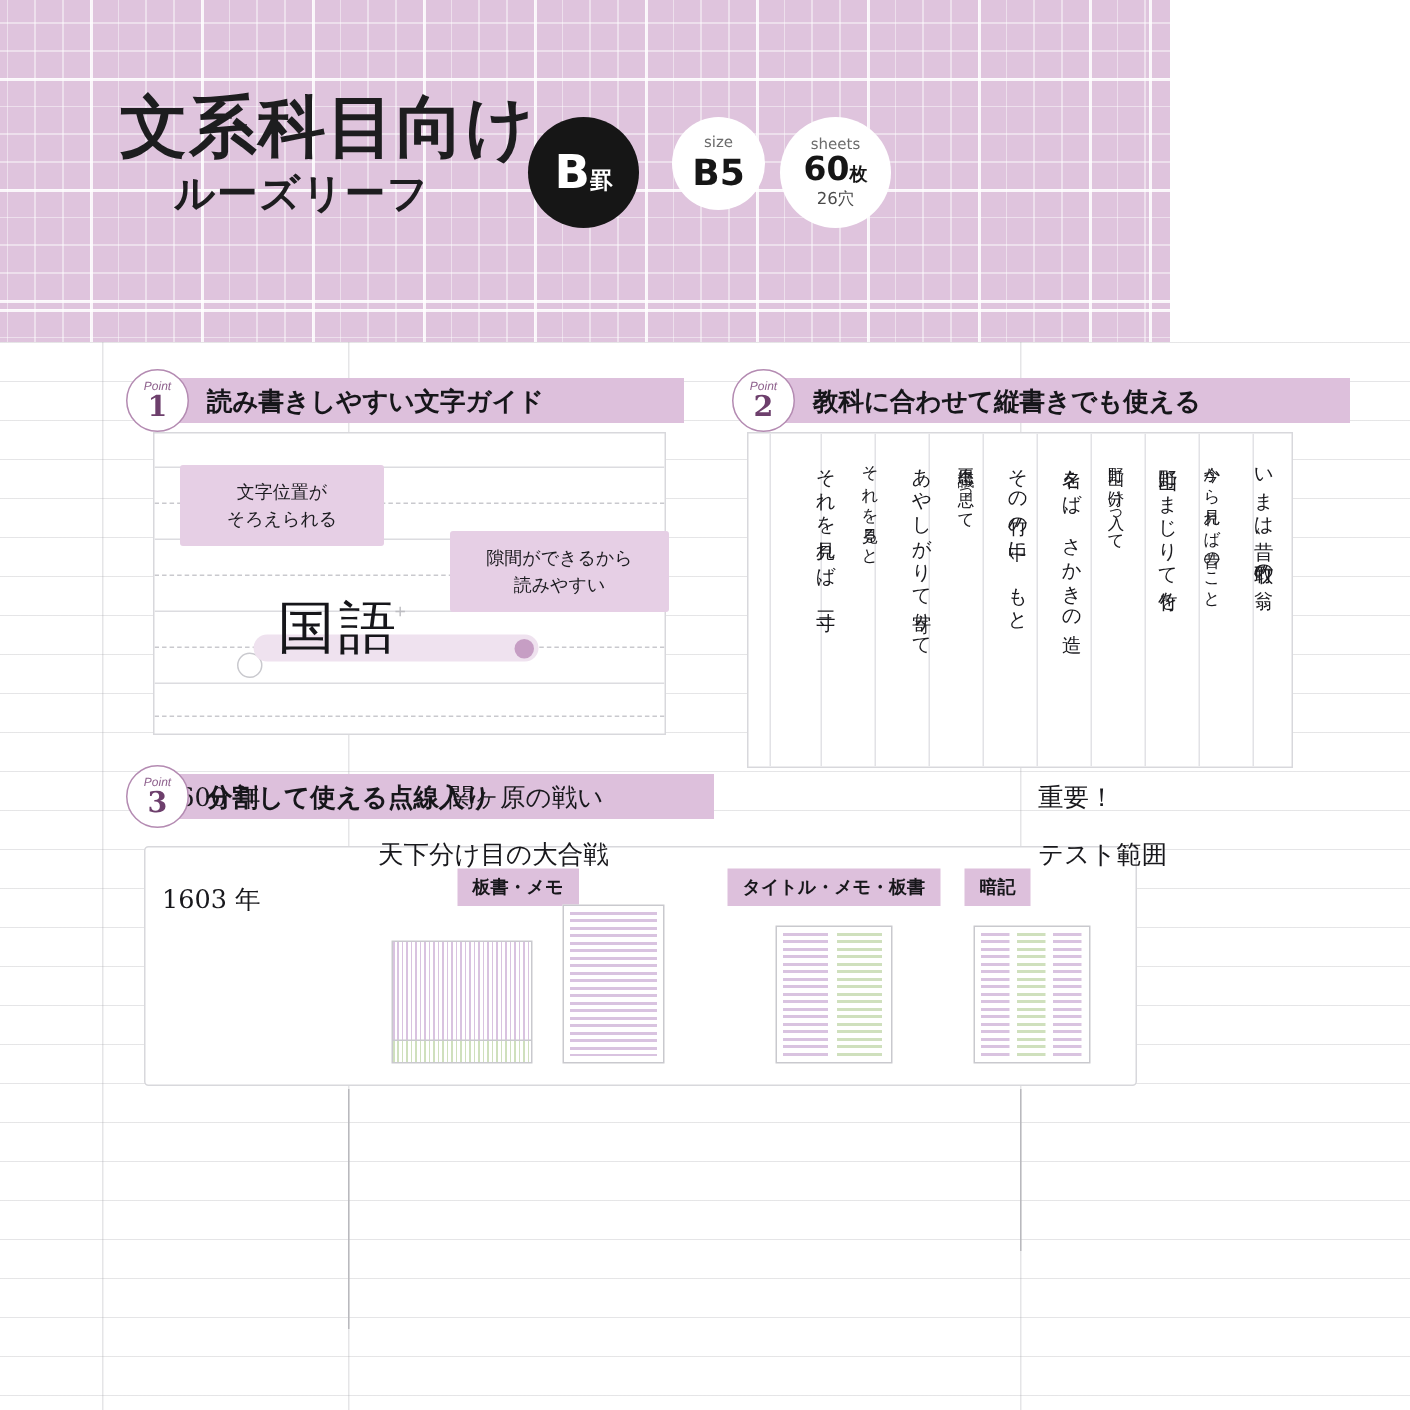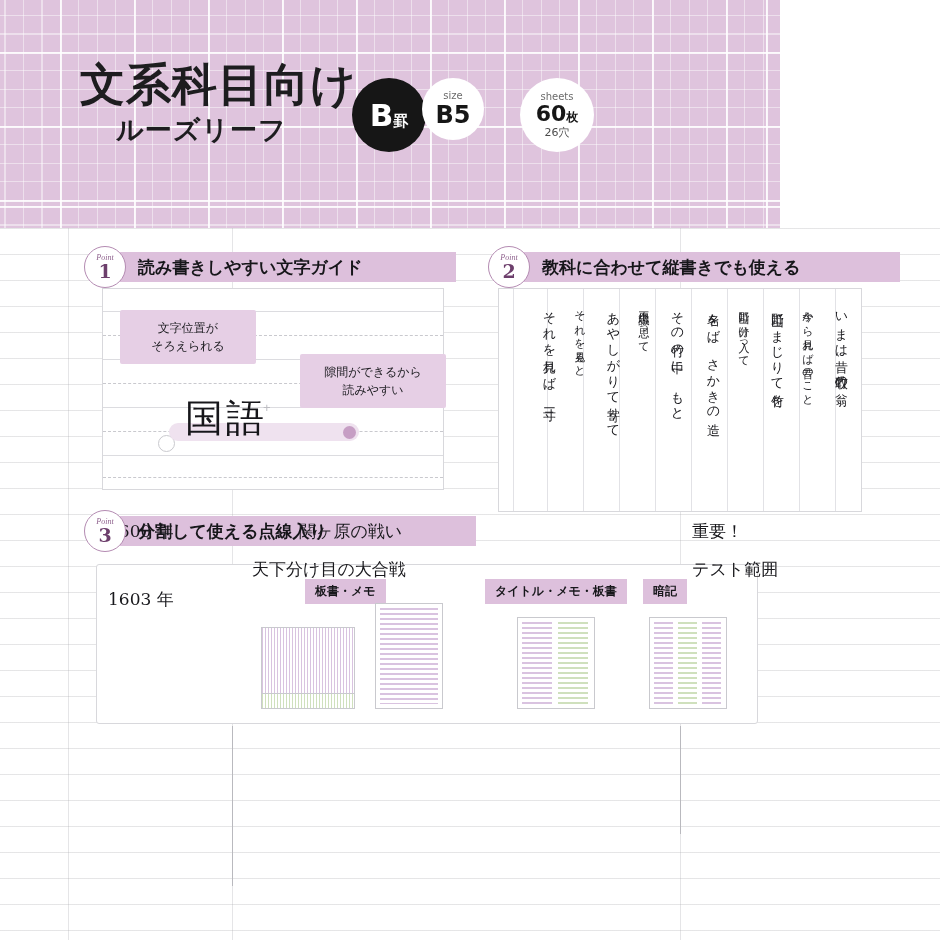--- a/index.html
+++ b/index.html
@@ -47,21 +47,21 @@
     position:absolute;border-radius:50%;
     display:flex;flex-direction:column;align-items:center;justify-content:center;
     font-family:"DejaVu Sans", sans-serif;
   }
   .badge-dark{
     left:352px;top:78px;width:74px;height:74px;background:#161616;color:#fff;
   }
   .badge-dark .b-main{font-size:31px;font-weight:bold;line-height:1;}
   .badge-dark .b-main small{font-size:15px;font-weight:bold;}
   .badge-white{
-    left:422px;top:78px;width:62px;height:62px;background:#fff;color:#161616;
+    left:448px;top:78px;width:62px;height:62px;background:#fff;color:#161616;
   }
   .badge-white .b-top{font-size:10px;color:#6b6b6b;line-height:1;margin-bottom:2px;}
   .badge-white .b-main{font-size:24px;font-weight:bold;line-height:1;}
   .badge-sheets{
     left:520px;top:78px;width:74px;height:74px;background:#fff;color:#161616;
   }
   .badge-sheets .b-top{font-size:10px;color:#6b6b6b;line-height:1;margin-bottom:1px;}
   .badge-sheets .b-main{font-size:22px;font-weight:bold;line-height:1;}
   .badge-sheets .b-main small{font-size:12px;}
   .badge-sheets .b-bot{font-size:11px;color:#4a4a4a;line-height:1;margin-top:2px;}
@@ -74,21 +74,21 @@
   }
   .bg-vline{position:absolute;top:0;bottom:0;width:1px;background:rgba(170,170,175,.30);}
 
   
   .point-head{position:absolute;display:flex;align-items:center;}
   .point-circle{
     width:40px;height:40px;border-radius:50%;background:#fff;border:1.5px solid #b48bb2;
     display:flex;flex-direction:column;align-items:center;justify-content:center;
     z-index:3;position:relative;
   }
-  .point-circle .p-l{font-size:8px;color:#8d5f8c;line-height:1;font-style:italic;font-family:Liberation Serif, serif;}
+  .point-circle .p-l{font-size:8px;color:#8d5f8c;line-height:1;font-style:italic;}
   .point-circle .p-n{font-size:19px;color:#6d3f6c;line-height:1;font-weight:bold;font-family:"DejaVu Serif",serif;}
   .point-bar{
     height:30px;background:#ddc0dc;display:flex;align-items:center;
     padding:0 18px 0 30px;margin-left:-18px;
     font-family:"DejaVu Sans", sans-serif;font-size:17px;font-weight:bold;color:#16161a;
   }
 
   
   .panel{position:absolute;background:#fff;border:1px solid #d8d8dc;}
 

